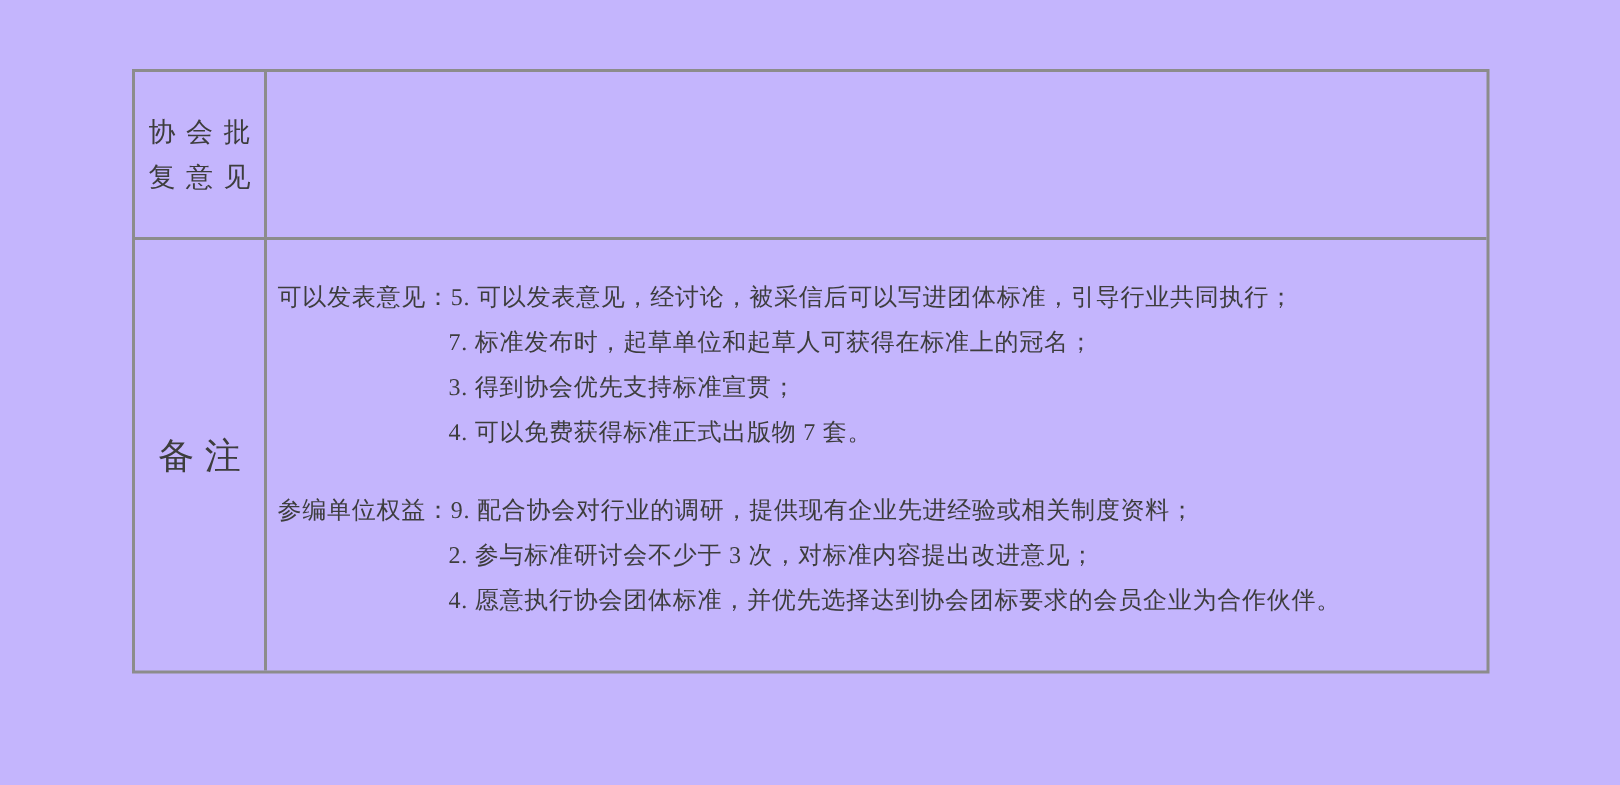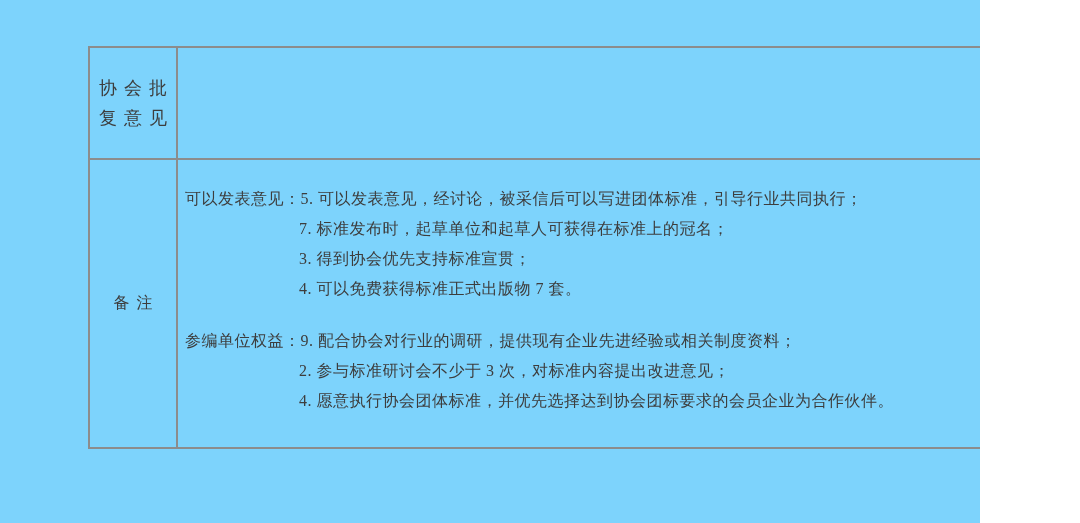--- a/index.html
+++ b/index.html
@@ -2,23 +2,23 @@
 <html><head>
 <meta charset="utf-8">
 <style>
   html, body {
     margin: 0;
     padding: 0;
     background: #ffffff;
   }
   .page {
     position: relative;
-    width: 980px;
+    width: 1080px;
     height: 523px;
-    background: #7dd3fc;
+    background: #c4b5fd;
     font-family: "Liberation Serif", "DejaVu Serif", serif;
     color: #3d3d3d;
     overflow: hidden;
   }
   .doc-table {
     position: absolute;
     left: 88px;
     top: 46px;
     width: 905px;
     height: 403px;
@@ -45,21 +45,21 @@
     font-size: 18px;
   }
   .label-lines {
     letter-spacing: 7px;
     line-height: 30px;
     margin-right: -7px; 
   }
   .remarks-label {
     letter-spacing: 7px;
     margin-right: -7px;
-    font-size: 16px;
+    font-size: 24px;
   }
   .content-cell {
     font-size: 16px;
     letter-spacing: 0.5px;
   }
   .remarks-content {
     padding: 24px 14px 0 7px;
   }
   .section .line {
     line-height: 30px;

